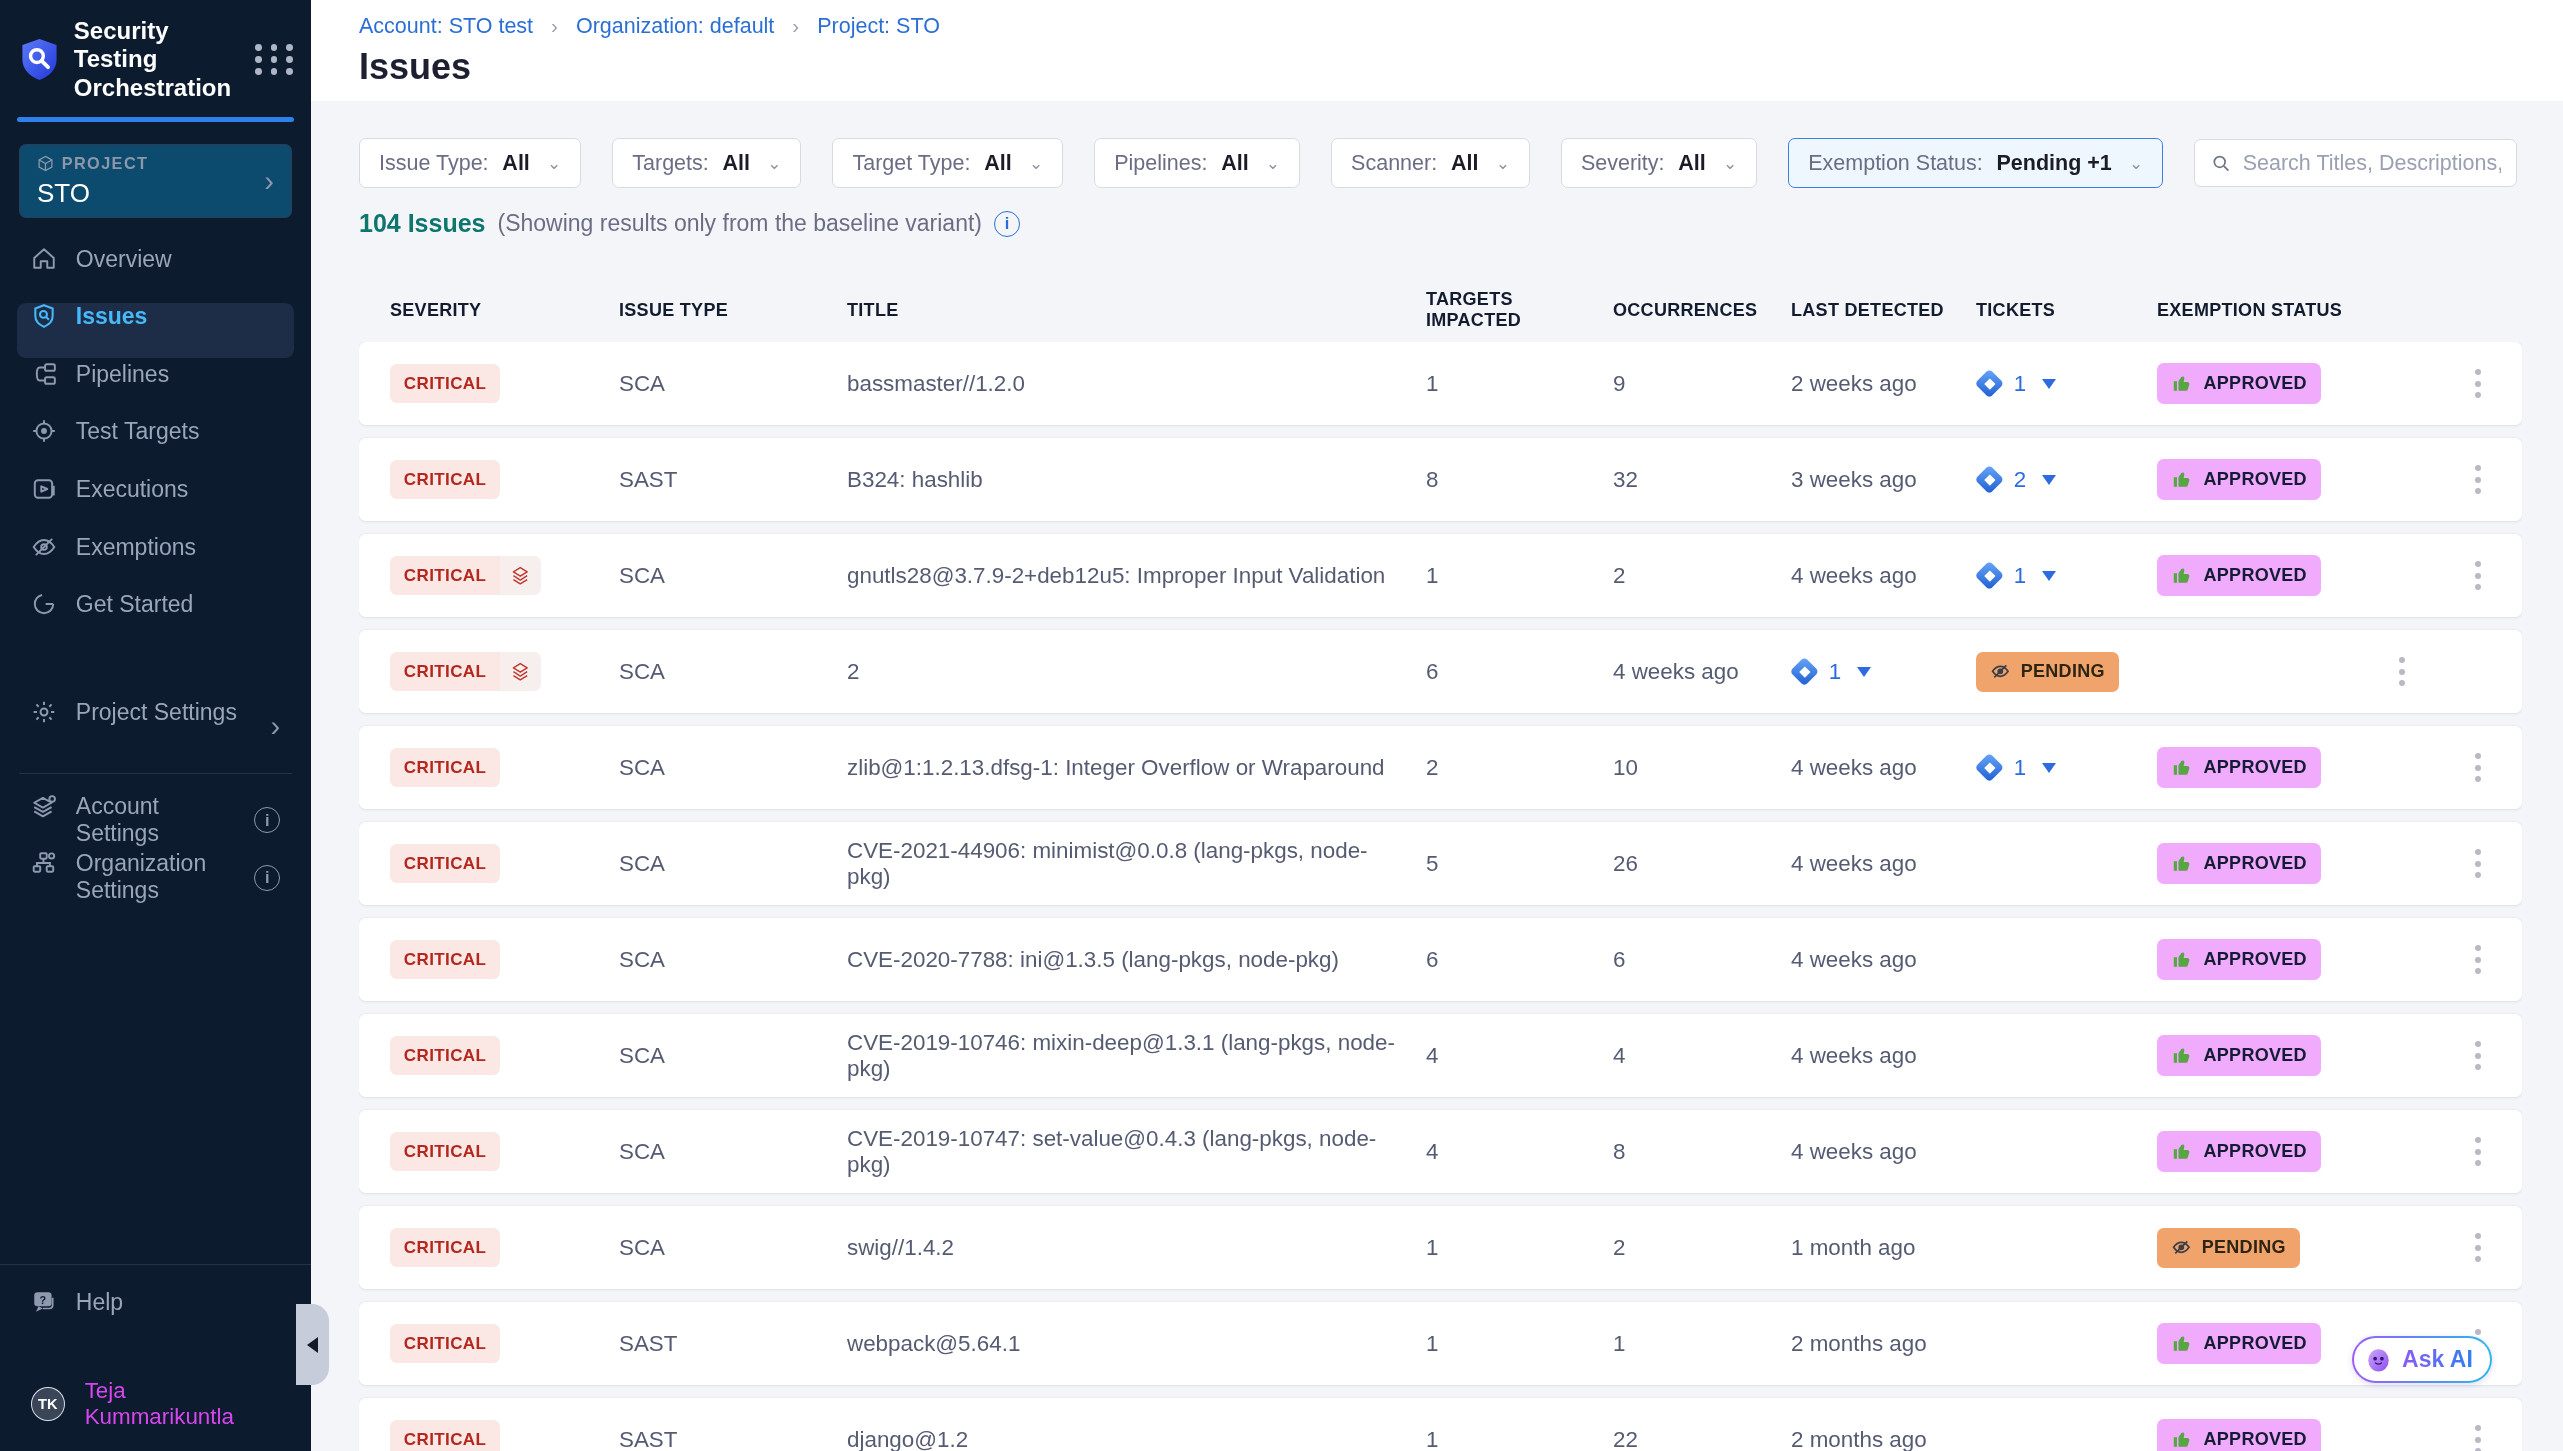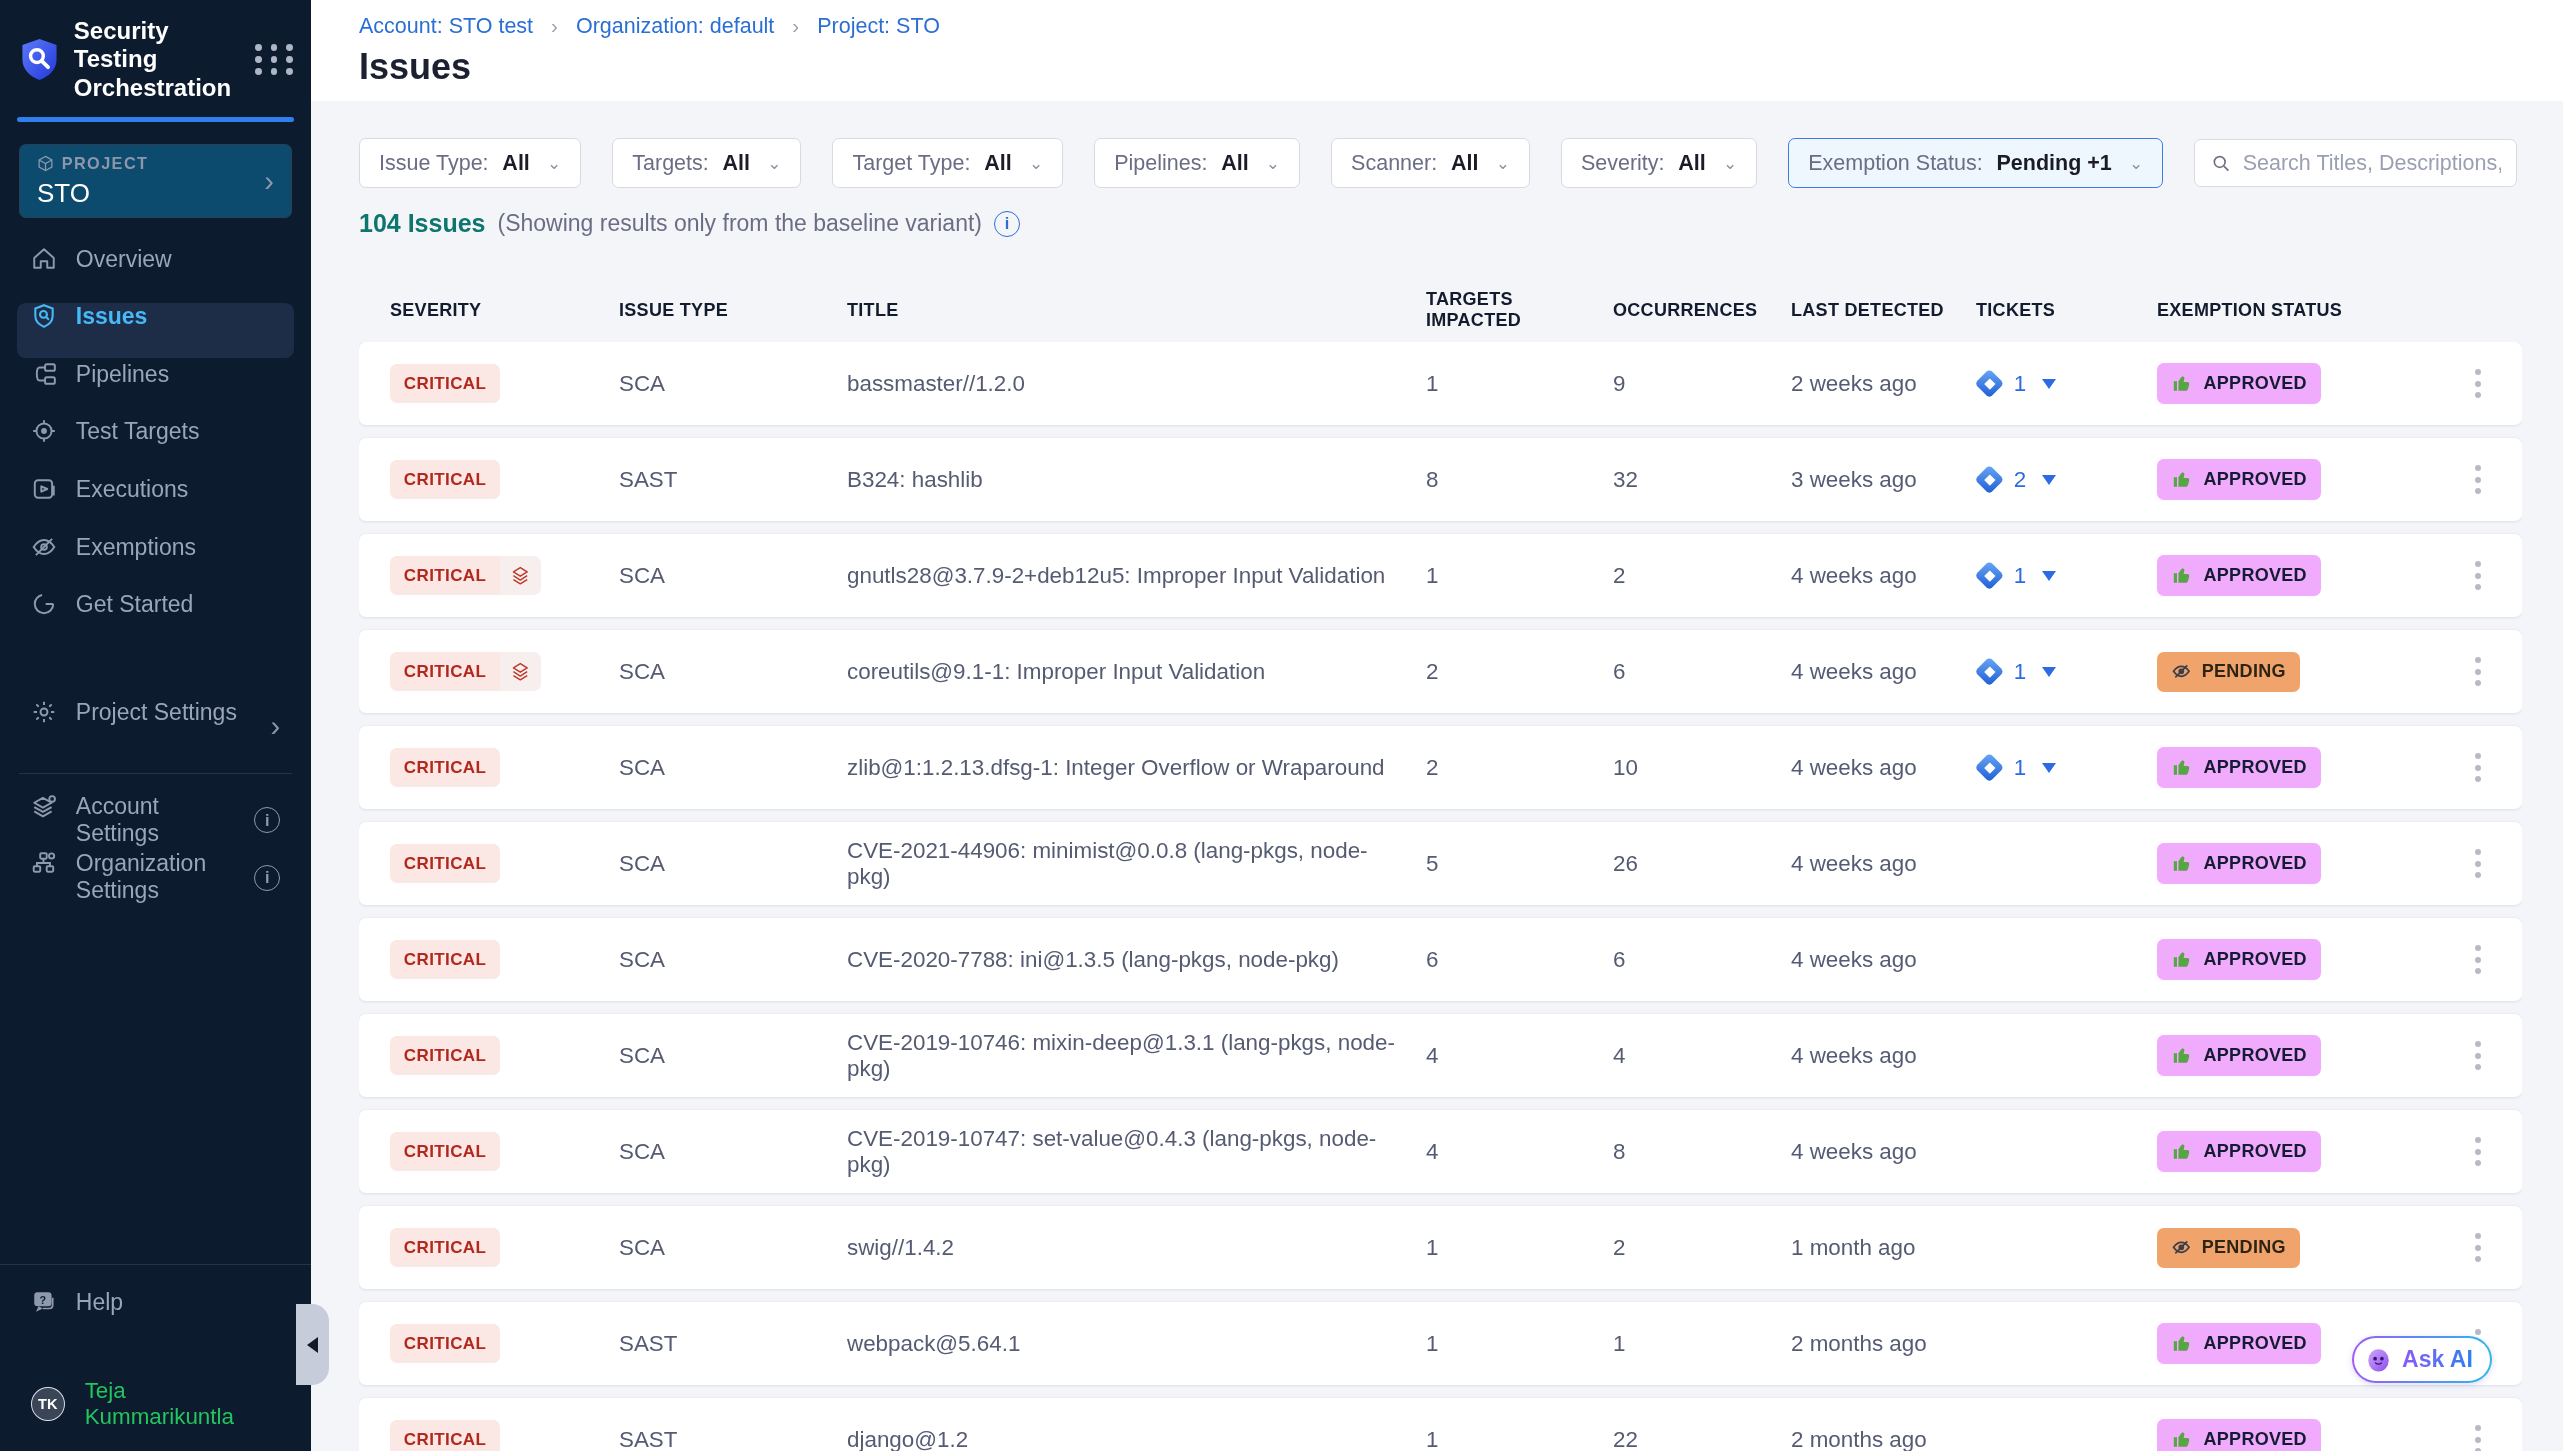--- a/index.html
+++ b/index.html
@@ -25,21 +25,21 @@
   .nav-item svg { flex:0 0 auto; }
   .nav-item.active { background:#1d2c47; color:#47b8f8; font-weight:700; }
   .nav-gap { height:50px; }
   .side-divider { border-top:0.9px solid #243349; margin:19px 1.7px; }
   .nav-item .right-slot { margin-left:auto; display:flex; align-items:center; }
   .info-dot { width:26px; height:26px; border:1.7px solid #8e99b0; border-radius:50%; display:flex; align-items:center; justify-content:center; font-size:16.3px; font-style:normal; color:#8e99b0; font-weight:700; }
 
   .sidebar-bottom { position:absolute; left:0; right:0; bottom:0; border-top:0.9px solid #243349; padding:24px 17px 22.4px; }
   .user-row { display:flex; align-items:center; gap:20px; margin-top:34px; padding:0 13.8px; cursor:pointer; }
   .avatar { width:34px; height:34px; border-radius:50%; background:#3a4558; border:1.7px solid #d9dde6; color:#ffffff; font-size:14.6px; font-weight:700; display:flex; align-items:center; justify-content:center; }
-  .user-name { font-size:22.4px; color:#22c55e; }
+  .user-name { font-size:22.4px; color:#d946ef; }
 
   .collapse-handle { position:absolute; left:296px; top:1304px; width:33px; height:81px; background:#c6ccda; border-radius:0 17px 17px 0; display:flex; align-items:center; justify-content:center; cursor:pointer; z-index:6; }
   .collapse-handle i { width:0; height:0; border-top:8.6px solid transparent; border-bottom:8.6px solid transparent; border-right:11.2px solid #131926; }
 
   
   .main { position:absolute; left:311px; top:0; right:0; bottom:0; background:#f4f5f9; }
   .topband { background:#ffffff; height:101px; padding:13.8px 0 0 48px; }
   .breadcrumb { display:flex; align-items:center; gap:18px; font-size:21.5px; }
   .crumb { color:#2b6fd4; cursor:pointer; }
   .crumb-sep { color:#9aa0ae; font-size:20.6px; }
@@ -439,21 +439,20 @@
             <span class="sev-badge">CRITICAL</span>
             <span class="sev-var">
               <svg width="20.6" height="20.6" viewBox="0 0 24 24" fill="none" stroke="#c0392b" stroke-width="1.7" stroke-linejoin="round">
                 <path d="M12 3 4 8l8 5 8-5z"></path>
                 <path d="M4 12.5l8 5 8-5"></path>
                 <path d="M4 17l8 5 8-5"></path>
               </svg>
             </span>
           </span></div>
       <div class="cell">SCA</div>
-      <div class="cell title">coreutils@9.1-1: Improper Input Validation</div>
       <div class="cell">2</div>
       <div class="cell">6</div>
       <div class="cell">4 weeks ago</div>
       <div class="cell tickets-cell">
           <span class="jira">
             <i></i>
           </span>
           <span class="tcount">1</span>
           <span class="tri"></span>
         </div>

